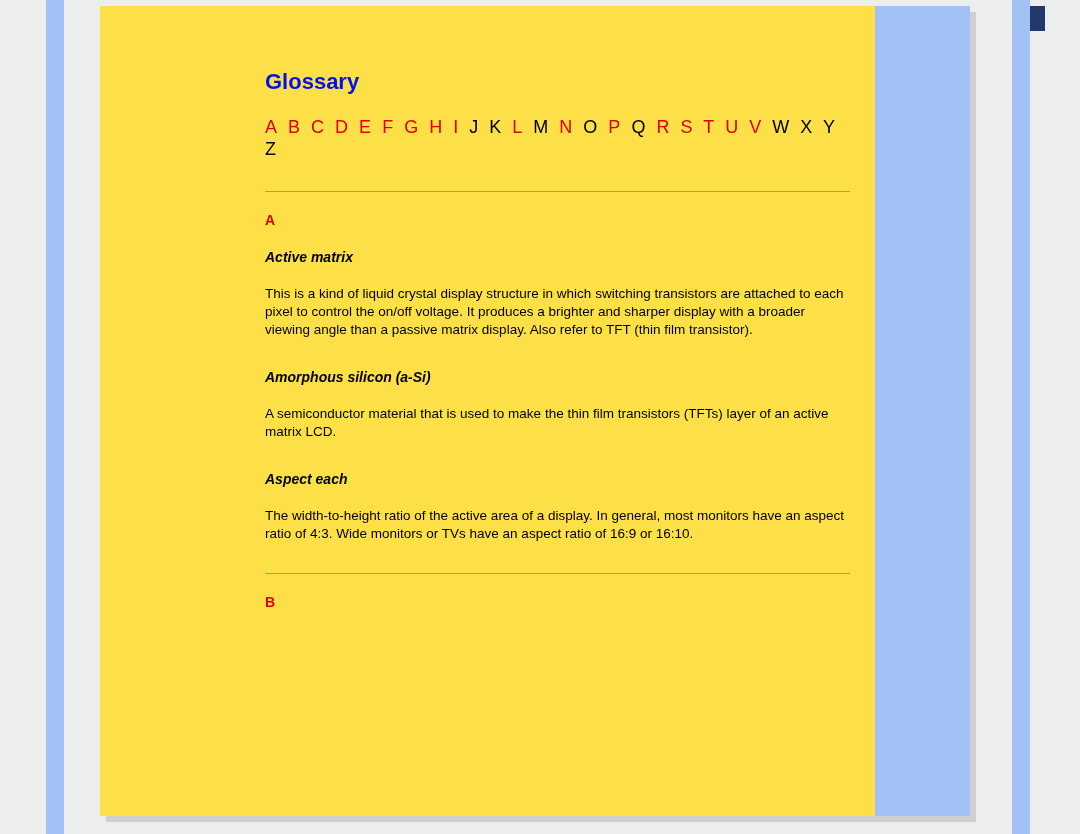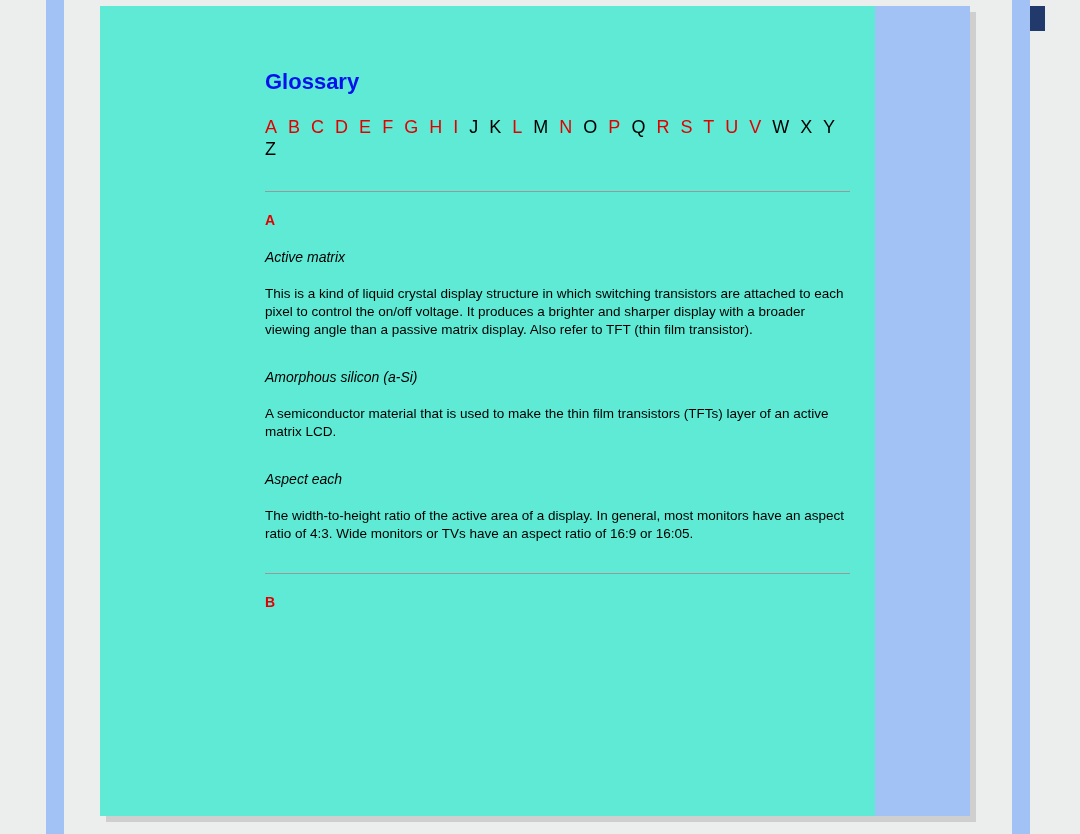--- a/index.html
+++ b/index.html
@@ -42,21 +42,21 @@
     width: 870px;
     height: 810px;
     background: #cfcfcf;
   }
   .page {
     position: absolute;
     left: 100px;
     top: 6px;
     width: 870px;
     height: 810px;
-    background: #5eead4;
+    background: #fde047;
   }
   .sidebar-right-blue {
     position: absolute;
     right: 0;
     top: 0;
     width: 95px;
     height: 100%;
     background: #a2c1f4;
   }
   .content {
@@ -91,21 +91,21 @@
     border-top: 1px solid #999;
     margin: 0 0 20px 0;
   }
   .letter-heading {
     color: #e10000;
     font-weight: bold;
     font-size: 14px;
     margin-bottom: 20px;
   }
   .term {
-    font-weight: normal;
+    font-weight: bold;
     font-style: italic;
     font-size: 14px;
     margin-bottom: 18px;
     color: #000;
   }
   .def {
     font-size: 13.5px;
     color: #000;
     line-height: 1.35;
     margin-bottom: 30px;
@@ -131,20 +131,20 @@
 
     <div class="letter-heading">A</div>
 
     <div class="term">Active matrix</div>
     <div class="def">This is a kind of liquid crystal display structure in which switching transistors are attached to each pixel to control the on/off voltage. It produces a brighter and sharper display with a broader viewing angle than a passive matrix display. Also refer to TFT (thin film transistor).</div>
 
     <div class="term">Amorphous silicon (a-Si)</div>
     <div class="def">A semiconductor material that is used to make the thin film transistors (TFTs) layer of an active matrix LCD.</div>
 
     <div class="term">Aspect each</div>
-    <div class="def">The width-to-height ratio of the active area of a display. In general, most monitors have an aspect ratio of 4:3. Wide monitors or TVs have an aspect ratio of 16:9 or 16:05.</div>
+    <div class="def">The width-to-height ratio of the active area of a display. In general, most monitors have an aspect ratio of 4:3. Wide monitors or TVs have an aspect ratio of 16:9 or 16:10.</div>
 
     <hr class="sep">
 
     <div class="letter-heading">B</div>
 
   </div>
 </div>
 
 </body></html>

